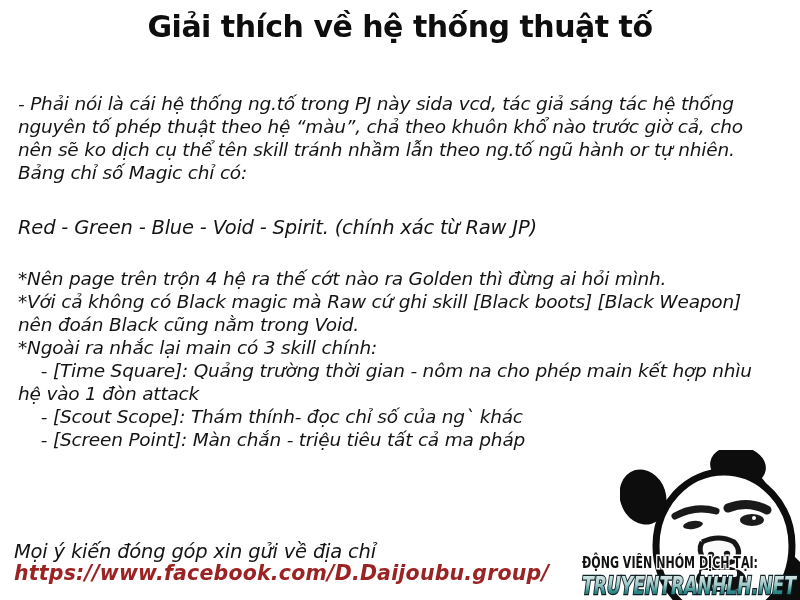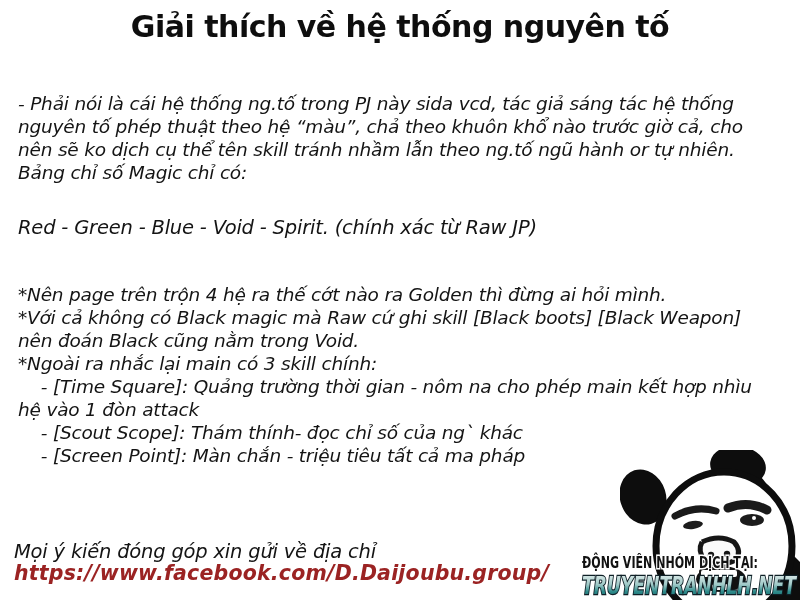--- a/index.html
+++ b/index.html
@@ -24,21 +24,21 @@
     position:absolute;
     white-space:pre;
     font-style:italic;
     font-size:18.5px;
     line-height:23px;
     color:#141414;
     letter-spacing:-0.2px;
   }
   .p-intro{left:18px;top:92px;}
   .p-elements{left:18px;top:216px;font-size:19.5px;}
-  .p-notes{left:18px;top:283px;}
+  .p-notes{left:18px;top:267px;}
   .p-feedback{left:14px;top:540px;font-size:19.5px;}
   .p-url{
     left:14px;top:562px;
     font-size:20.5px;
     font-weight:bold;
     color:#9b2323;
     letter-spacing:0.2px;
   }
   .meme{
     position:absolute;right:0;bottom:0;
@@ -70,21 +70,21 @@
     stroke:#0f2027;
     stroke-width:2.4px;
   }
 </style>
 </head>
 <body>
 
 <div id="page">
 
   <div class="title">
-    <div>Giải thích về hệ thống nguyên tố</div>
+    <div>Giải thích về hệ thống thuật tố</div>
   </div>
 
   <div class="bodytext p-intro">- Phải nói là cái hệ thống ng.tố trong PJ này sida vcd, tác giả sáng tác hệ thống
 nguyên tố phép thuật theo hệ “màu”, chả theo khuôn khổ nào trước giờ cả, cho
 nên sẽ ko dịch cụ thể tên skill tránh nhầm lẫn theo ng.tố ngũ hành or tự nhiên.
 Bảng chỉ số Magic chỉ có:</div>
 
   <div class="bodytext p-elements">Red - Green - Blue - Void - Spirit. (chính xác từ Raw JP)</div>
 
   <div class="bodytext p-notes">*Nên page trên trộn 4 hệ ra thế cớt nào ra Golden thì đừng ai hỏi mình.

